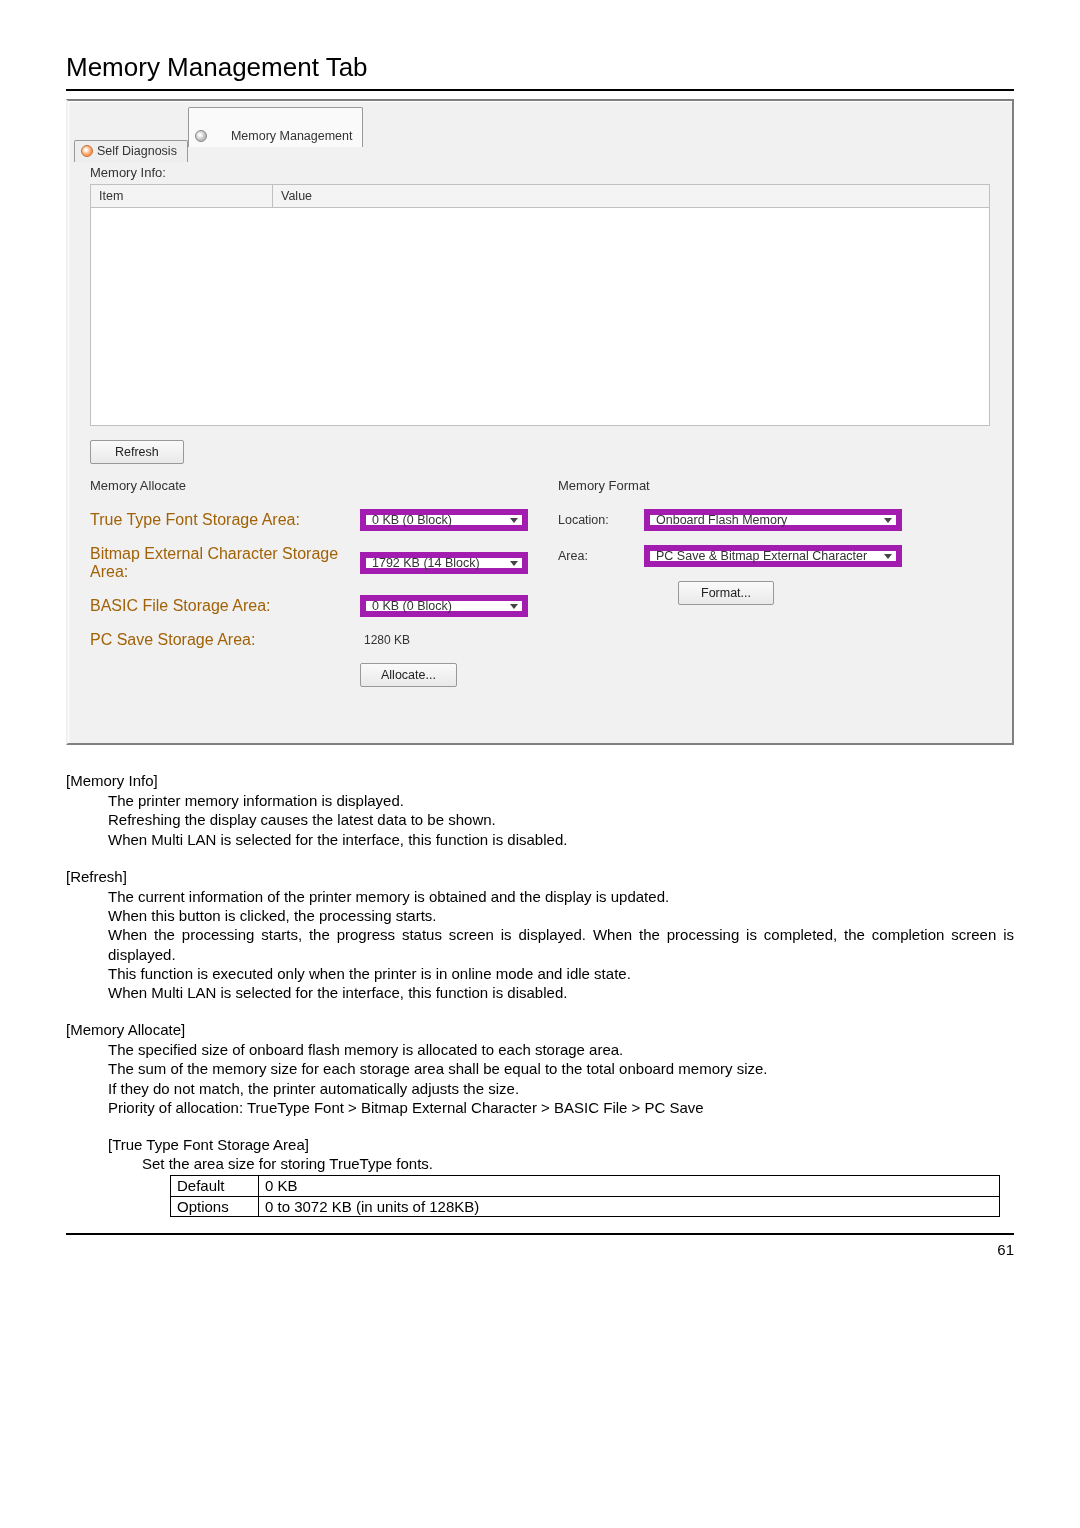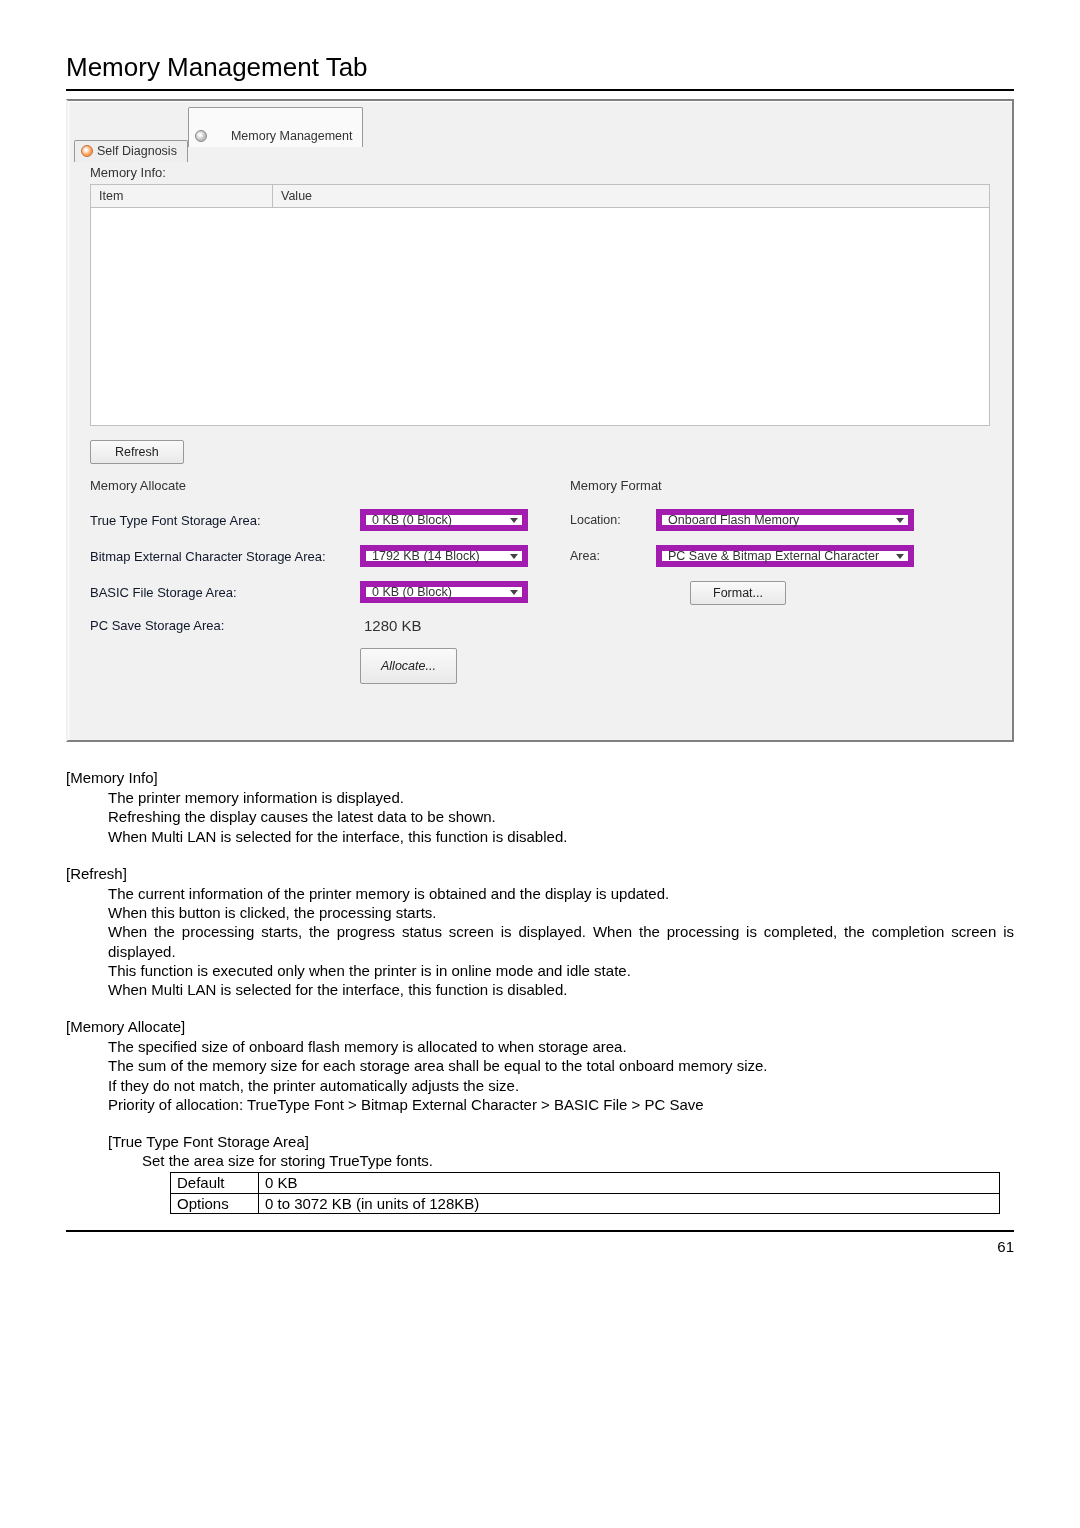--- a/index.html
+++ b/index.html
@@ -83,43 +83,43 @@
     border: 1px solid #999;
     border-radius: 2px;
     font-size: 12.5px;
     padding: 4px 24px;
     color: #222;
     text-align: center;
   }
 
   .lower-columns {
     display: flex;
-    gap: 28px;
+    gap: 16px;
     padding: 0 16px;
   }
   .col { }
   .col-left { width: 452px; }
   .col-right { flex: 1; }
   .section-heading { font-size: 13px; color: #333; margin-bottom: 16px; }
   .form-row { display: flex; align-items: center; margin-bottom: 14px; }
-  .form-row .row-label { width: 270px; font-size: 13px; color: #0f172a; }
+  .form-row .row-label { width: 270px; font-size: 16px; color: #a16207; }
   .dropdown {
     width: 168px;
     height: 22px;
     background: #fff;
     border: 6px solid #a21caf;
     display: flex;
     align-items: center;
     justify-content: space-between;
     padding: 0 4px 0 6px;
     font-size: 12.5px;
     color: #333;
   }
   .arrow-down { width: 0; height: 0; border-left: 4px solid transparent; border-right: 4px solid transparent; border-top: 5px solid #444; }
-  .value-plain { font-size: 15px; color: #333; padding-left: 4px; }
+  .value-plain { font-size: 12px; color: #333; padding-left: 4px; }
   .allocate-row { margin-top: 8px; padding-left: 270px; }
 
   .right-row { display: flex; align-items: center; margin-bottom: 14px; }
   .right-row .rlabel { width: 86px; font-size: 12.5px; color: #333; }
   .dropdown-wide { width: 258px; }
   .format-row { padding-left: 120px; margin-top: 4px; }
 
   .doc-body { margin-top: 26px; font-size: 15px; line-height: 1.28; }
   .section-h { margin-top: 14px; margin-bottom: 1px; }
   .indent1 { margin-left: 42px; }
@@ -204,21 +204,21 @@
           <span class="arrow-down"></span>
         </div>
       </div>
 
       <div class="form-row">
         <div class="row-label">PC Save Storage Area:</div>
         <div class="value-plain">1280 KB</div>
       </div>
 
       <div class="allocate-row">
-        <span class="btn" style="padding:10px 20px;font-style:italic;">Allocate...</span>
+        <span class="btn" style="padding:4px 20px;">Allocate...</span>
       </div>
     </div>
 
     <div class="col col-right">
       <div class="section-heading">Memory Format</div>
 
       <div class="right-row">
         <div class="rlabel">Location:</div>
         <div class="dropdown dropdown-wide">
           <span>Onboard Flash Memory</span>
@@ -250,21 +250,21 @@
   <div class="indent1">When Multi LAN is selected for the interface, this function is disabled.</div>
 
   <div class="section-h" style="margin-top:18px;">[Refresh]</div>
   <div class="indent1">The current information of the printer memory is obtained and the display is updated.</div>
   <div class="indent1">When this button is clicked, the processing starts.</div>
   <div class="indent1 justify">When the processing starts, the progress status screen is displayed.   When the processing is completed, the completion screen is displayed.</div>
   <div class="indent1">This function is executed only when the printer is in online mode and idle state.</div>
   <div class="indent1">When Multi LAN is selected for the interface, this function is disabled.</div>
 
   <div class="section-h" style="margin-top:18px;">[Memory Allocate]</div>
-  <div class="indent1">The specified size of onboard flash memory is allocated to when storage area.</div>
+  <div class="indent1">The specified size of onboard flash memory is allocated to each storage area.</div>
   <div class="indent1">The sum of the memory size for each storage area shall be equal to the total onboard memory size.</div>
   <div class="indent1">If they do not match, the printer automatically adjusts the size.</div>
   <div class="indent1">Priority of allocation:   TrueType Font &gt; Bitmap External Character &gt; BASIC File &gt; PC Save</div>
 
   <div class="indent1" style="margin-top:18px;">[True Type Font Storage Area]</div>
   <div class="indent2">Set the area size for storing TrueType fonts.</div>
 
   <table class="small-table">
     <tbody>
         <tr>

